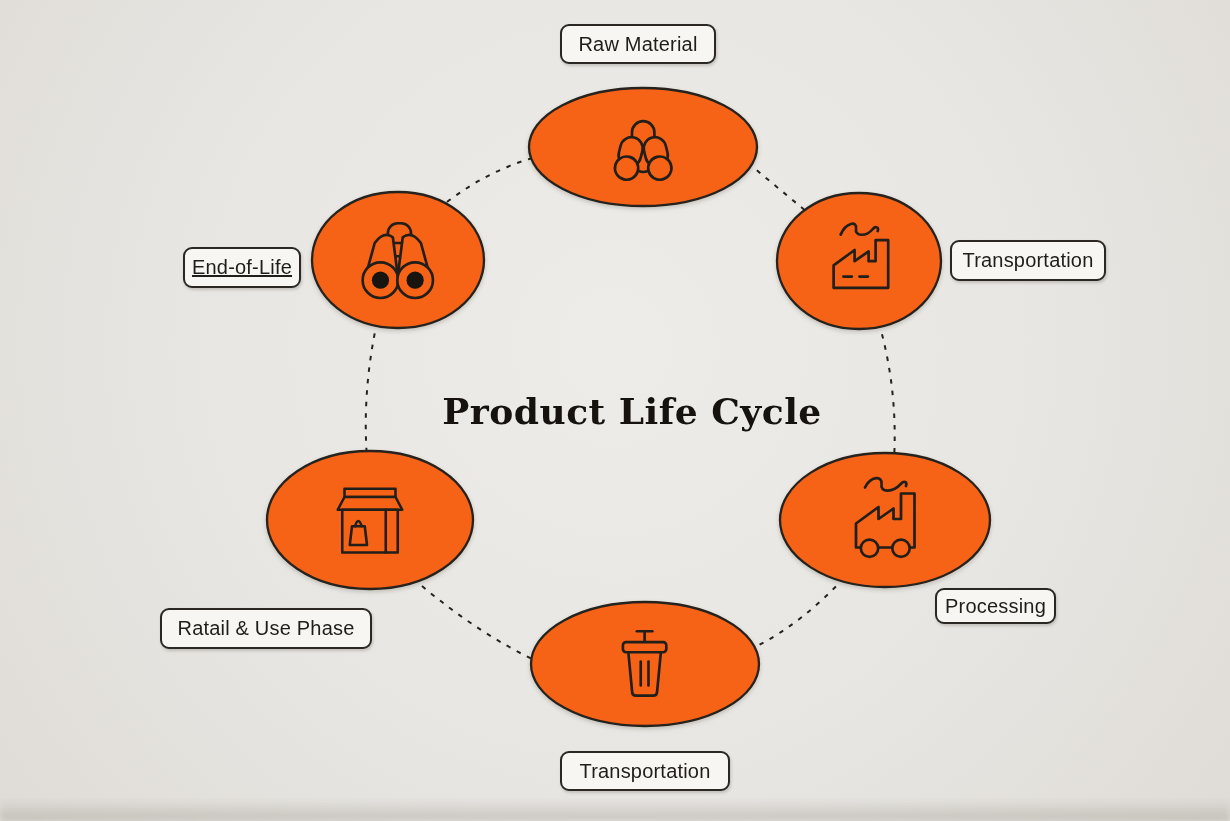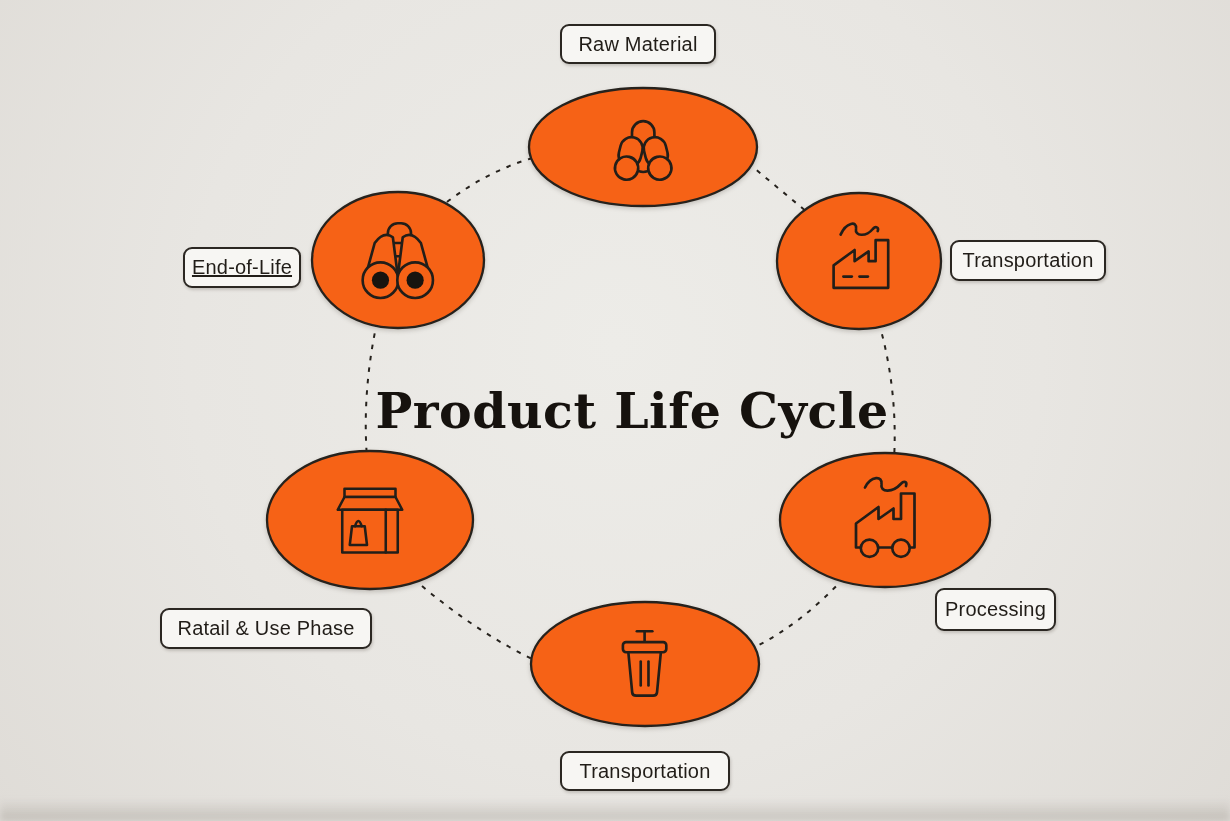--- a/index.html
+++ b/index.html
@@ -29,21 +29,21 @@
   .bf{fill:#18140f;stroke:none;} 
   .label{
     position:absolute;display:flex;align-items:center;justify-content:center;
     background:var(--label-bg);border:2px solid #2b2722;border-radius:9px;
     color:#211d18;font-size:20px;letter-spacing:0.2px;white-space:nowrap;
     box-shadow:1px 2px 3px rgba(70,60,50,0.22);box-sizing:border-box;
   }
   .title{
     position:absolute;left:632px;top:411px;transform:translate(-50%,-50%);
     font-family:"DejaVu Serif","Liberation Serif",serif;font-weight:700;
-    font-size:49px;color:#16120e;white-space:nowrap;letter-spacing:0.5px;
+    font-size:36px;color:#16120e;white-space:nowrap;letter-spacing:0.5px;
   }
 </style>
 </head>
 <body>
 
 <div class="canvas">
 
   <svg class="diagram" viewBox="0 0 1230 821" aria-hidden="true">
 
     <g>
@@ -127,21 +127,21 @@
         <circle class="bf" cx="21.5" cy="42.5" r="5.2"></circle>
         <circle class="bf" cx="42.5" cy="42.5" r="5.2"></circle>
       </g>
     </g>
   </svg>
 
   <div class="label" style="left:560px;top:24px;width:156px;height:40px;">Raw Material</div>
 
   <div class="label" style="left:950px;top:240px;width:156px;height:41px;">Transportation</div>
 
-  <div class="label" style="left:935px;top:588px;width:121px;height:43px;">Processing</div>
+  <div class="label" style="left:935px;top:588px;width:121px;height:36px;">Processing</div>
 
   <div class="label" style="left:560px;top:751px;width:170px;height:40px;">Transportation</div>
 
   <div class="label" style="left:160px;top:608px;width:212px;height:41px;text-align:right;">Ratail &amp; Use Phase</div>
 
   <div class="label" style="left:183px;top:247px;width:118px;height:41px;text-decoration:underline;">End-of-Life</div>
 
   <div class="title">Product Life Cycle</div>
 
 </div>

